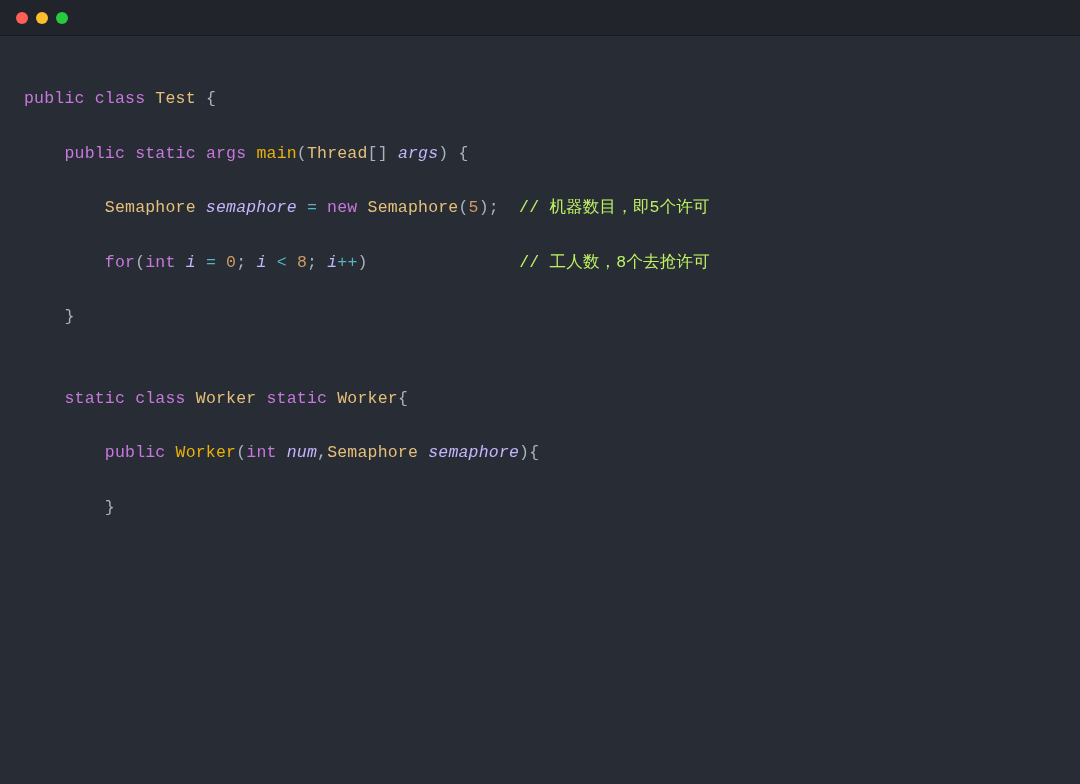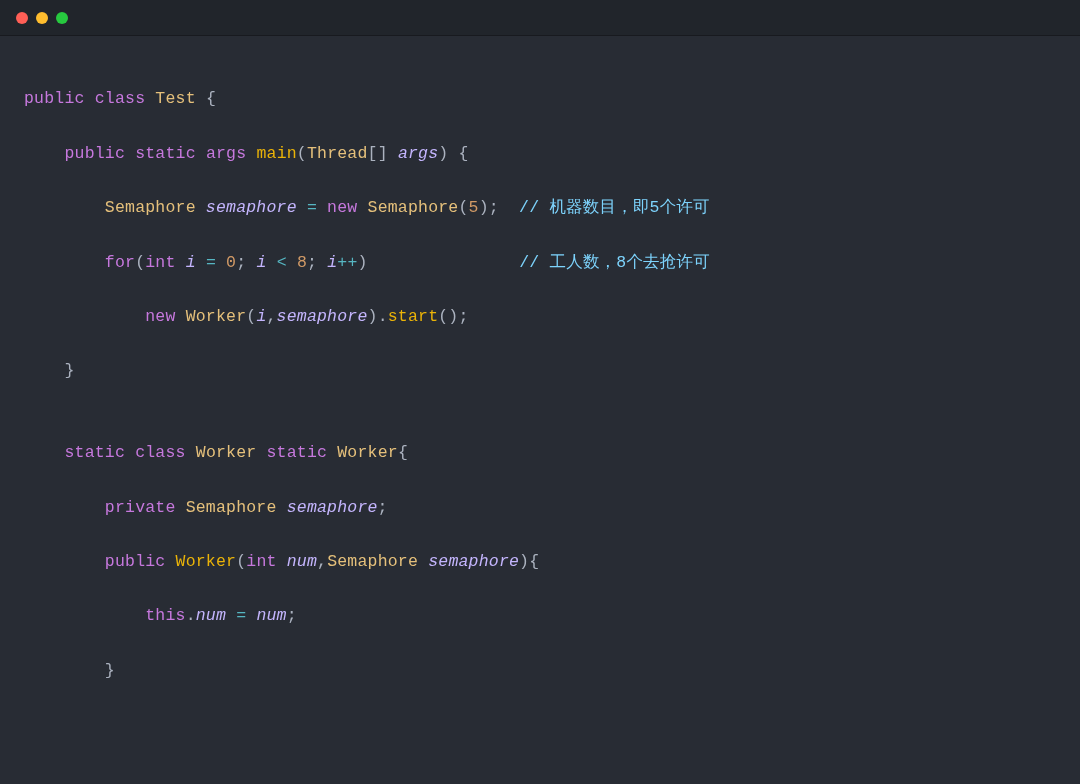--- a/index.html
+++ b/index.html
@@ -39,46 +39,43 @@
     color: #abb2bf;
     white-space: pre;
     font-size: 16.5px;
     letter-spacing: 0.2px;
   }
   .kw   { color: #c678dd; }   
   .type { color: #e5c07b; }   
   .fn   { color: #eab308; }   
   .var  { color: #c4b5fd; font-style: italic; }   
   .num  { color: #d19a66; }   
-  .cmt  { color: #7dd3fc; font-style: normal; }   
+  .cmt  { color: #bef264; font-style: normal; }   
   .punc { color: #abb2bf; }
   .op   { color: #56b6c2; }   
 </style>
 </head>
 <body>
 
 <div class="window">
   <div class="titlebar">
     <div class="dot dot-red"></div>
     <div class="dot dot-yellow"></div>
     <div class="dot dot-green"></div>
   </div>
 
   <div class="editor">
 <div><span class="kw">public</span> <span class="kw">class</span> <span class="type">Test</span> <span class="punc">{</span></div>
 <div>    <span class="kw">public</span> <span class="kw">static</span> <span class="kw">args</span> <span class="fn">main</span><span class="punc">(</span><span class="type">Thread</span><span class="punc">[]</span> <span class="var">args</span><span class="punc">)</span> <span class="punc">{</span></div>
 <div>        <span class="type">Semaphore</span> <span class="var">semaphore</span> <span class="op">=</span> <span class="kw">new</span> <span class="type">Semaphore</span><span class="punc">(</span><span class="num">5</span><span class="punc">);</span>  <span class="cmt">// 机器数目，即5个许可</span></div>
 <div>        <span class="kw">for</span><span class="punc">(</span><span class="kw">int</span> <span class="var">i</span> <span class="op">=</span> <span class="num">0</span><span class="punc">;</span> <span class="var">i</span> <span class="op">&lt;</span> <span class="num">8</span><span class="punc">;</span> <span class="var">i</span><span class="op">++</span><span class="punc">)</span>               <span class="cmt">// 工人数，8个去抢许可</span></div>
-<div>            <span class="kw">new</span> <span class="type">Worker</span><span class="punc">(</span><span class="var">i</span><span class="punc">,</span><span class="var">semaphore</span><span class="punc">).</span><span class="fn">start</span><span class="punc">();</span></div>
 <div>    <span class="punc">}</span></div>
 <div><span></span></div>
 <div>    <span class="kw">static</span> <span class="kw">class</span> <span class="type">Worker</span> <span class="kw">static</span> <span class="type">Worker</span><span class="punc">{</span></div>
-<div>        <span class="kw">private</span> <span class="type">Semaphore</span> <span class="var">semaphore</span><span class="punc">;</span></div>
 <div>        <span class="kw">public</span> <span class="fn">Worker</span><span class="punc">(</span><span class="kw">int</span> <span class="var">num</span><span class="punc">,</span><span class="type">Semaphore</span> <span class="var">semaphore</span><span class="punc">){</span></div>
-<div>            <span class="kw">this</span><span class="punc">.</span><span class="var">num</span> <span class="op">=</span> <span class="var">num</span><span class="punc">;</span></div>
 <div>        <span class="punc">}</span></div>
 <div><span></span></div>
 
 
 
 
 
 
 
 

